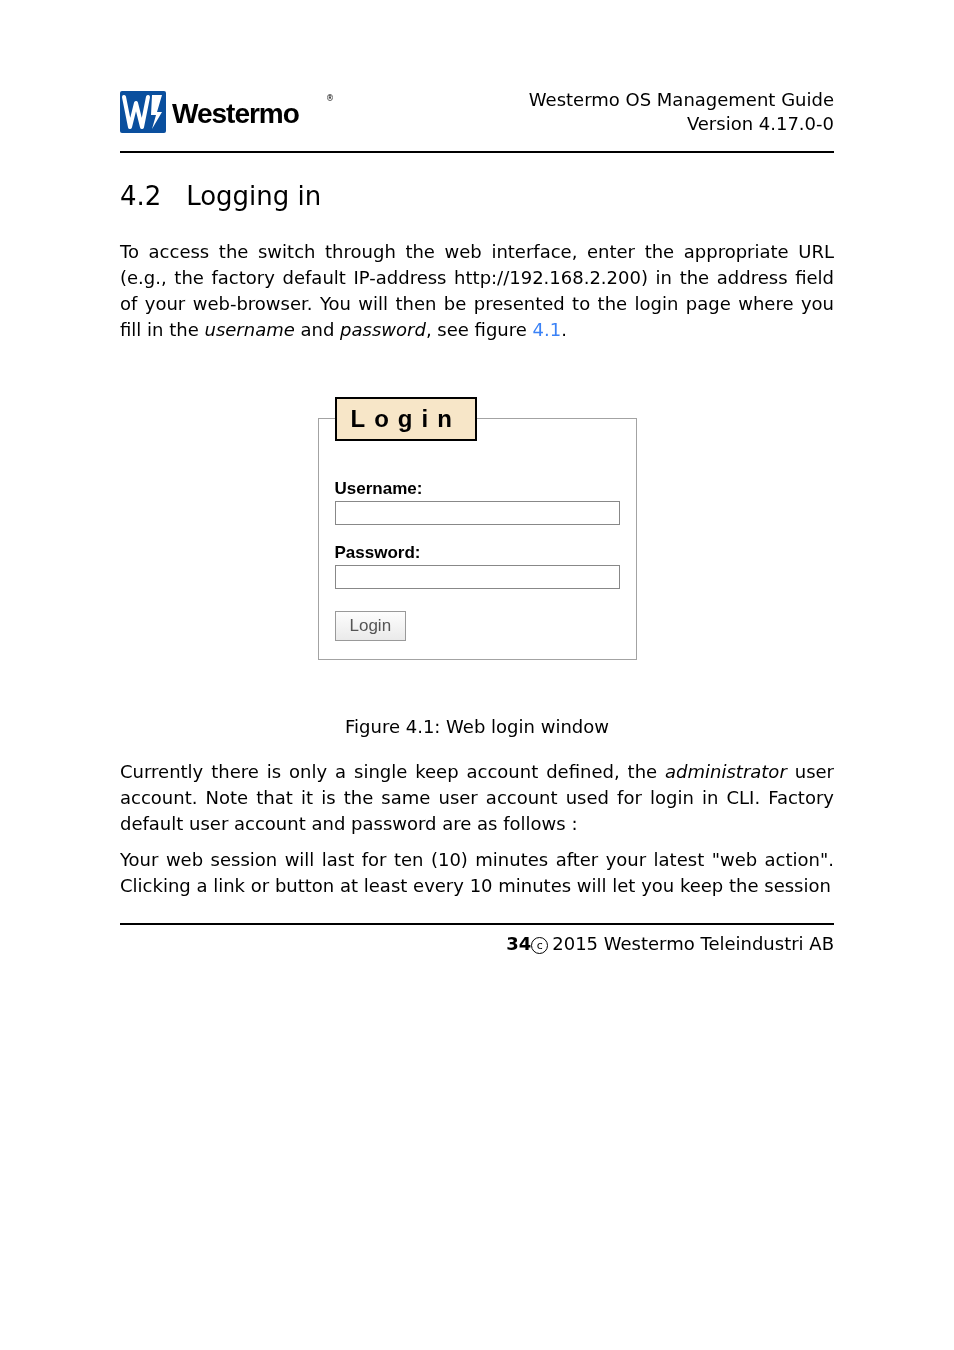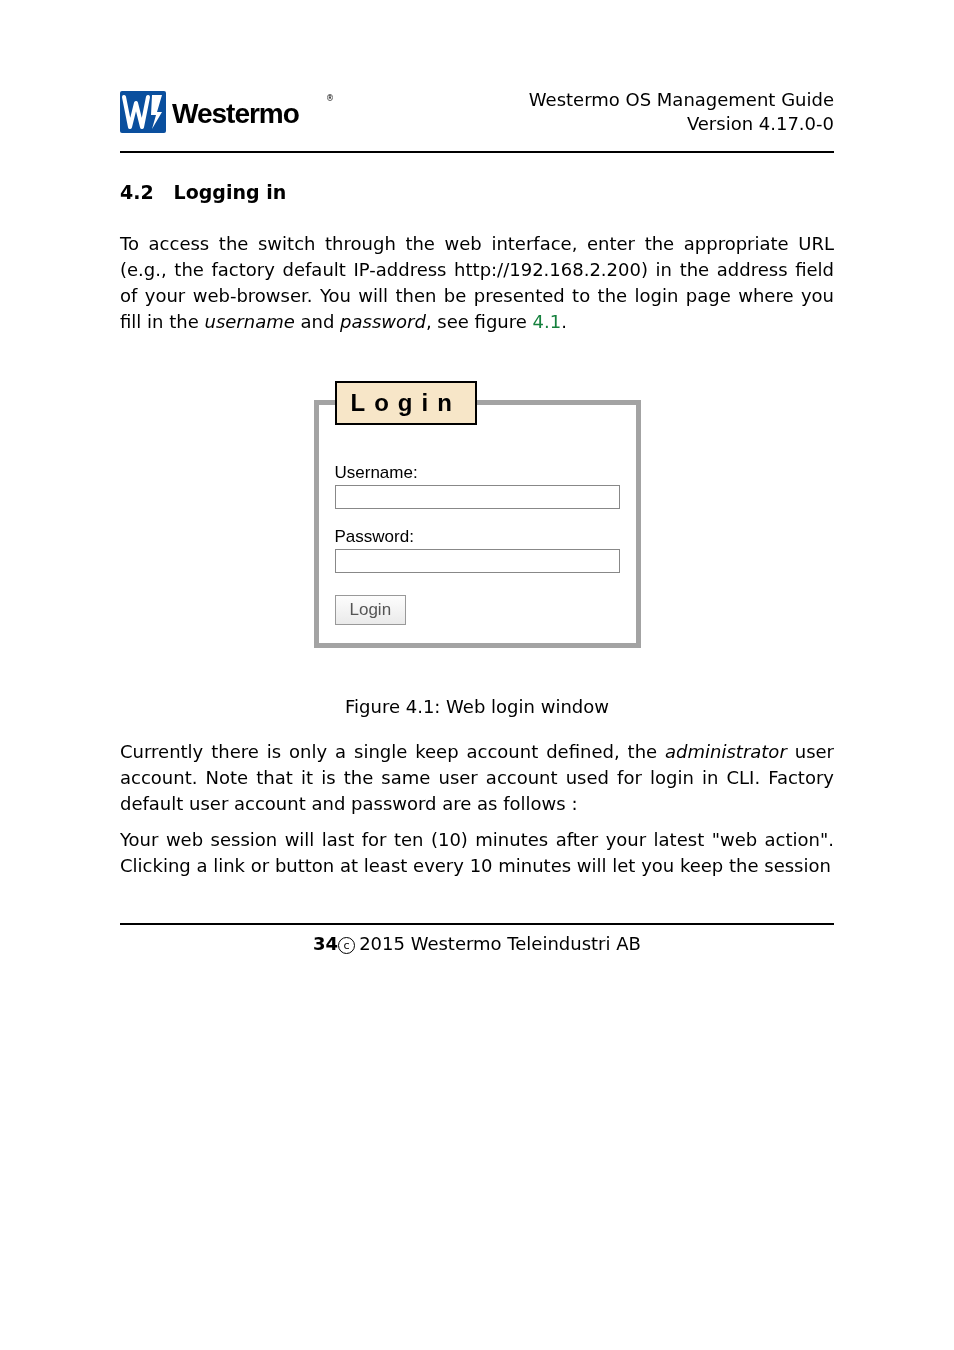--- a/index.html
+++ b/index.html
@@ -35,57 +35,58 @@
     font-size: 18px;
     line-height: 1.35;
     margin-left: 36px;
   }
   .hr {
     border: none;
     border-top: 2px solid #000;
     margin: 0 0 28px 0;
   }
   .section-title {
-    font-size: 19px;
-    font-weight: bold;
+    font-size: 26px;
+    font-weight: normal;
     margin: 6px 0 28px 0;
   }
   .body-text {
     font-size: 18px;
     line-height: 1.45;
     text-align: justify;
     margin: 0 0 10px 0;
   }
   .italic { font-style: italic; }
-  .link { color: #15803d; }
+  .link { color: #3b82f6; }
   .figure-wrap {
     display: flex;
     justify-content: center;
     margin: 46px 0 32px 0;
   }
   .login-fieldset {
     width: 285px;
-    border: 5px solid #a3a3a3;
+    border: 1px solid #a3a3a3;
     padding: 20px 16px 18px 16px;
-    margin: 0;
+    margin: 8px;
     font-family: Arial, Helvetica, sans-serif;
   }
   .login-legend {
     border: 2px solid #000;
     background: #f7e6c8;
     padding: 6px 14px 6px 14px;
     font-size: 24px;
     font-weight: bold;
     letter-spacing: 9px;
     font-family: Arial, Helvetica, sans-serif;
   }
   .field-label {
     font-size: 17px;
     margin-top: 18px;
     margin-bottom: 2px;
+    font-weight: bold;
   }
   .field-input {
     width: 100%;
     box-sizing: border-box;
     height: 24px;
     border: 1px solid #888;
     background: #fff;
     padding: 2px 4px;
     font-size: 15px;
   }
@@ -117,21 +118,21 @@
     right: 120px;
     bottom: 70px;
   }
   .footer-hr {
     border: none;
     border-top: 2px solid #000;
     margin: 0 0 8px 0;
   }
   .footer-row {
     display: flex;
-    justify-content: center;
+    justify-content: flex-end;
     font-size: 18px;
   }
   .page-num { font-weight: bold; }
   .copyright-c {
     display: inline-block;
     border: 1px solid #000;
     border-radius: 50%;
     width: 15px;
     height: 15px;
     line-height: 15px;

